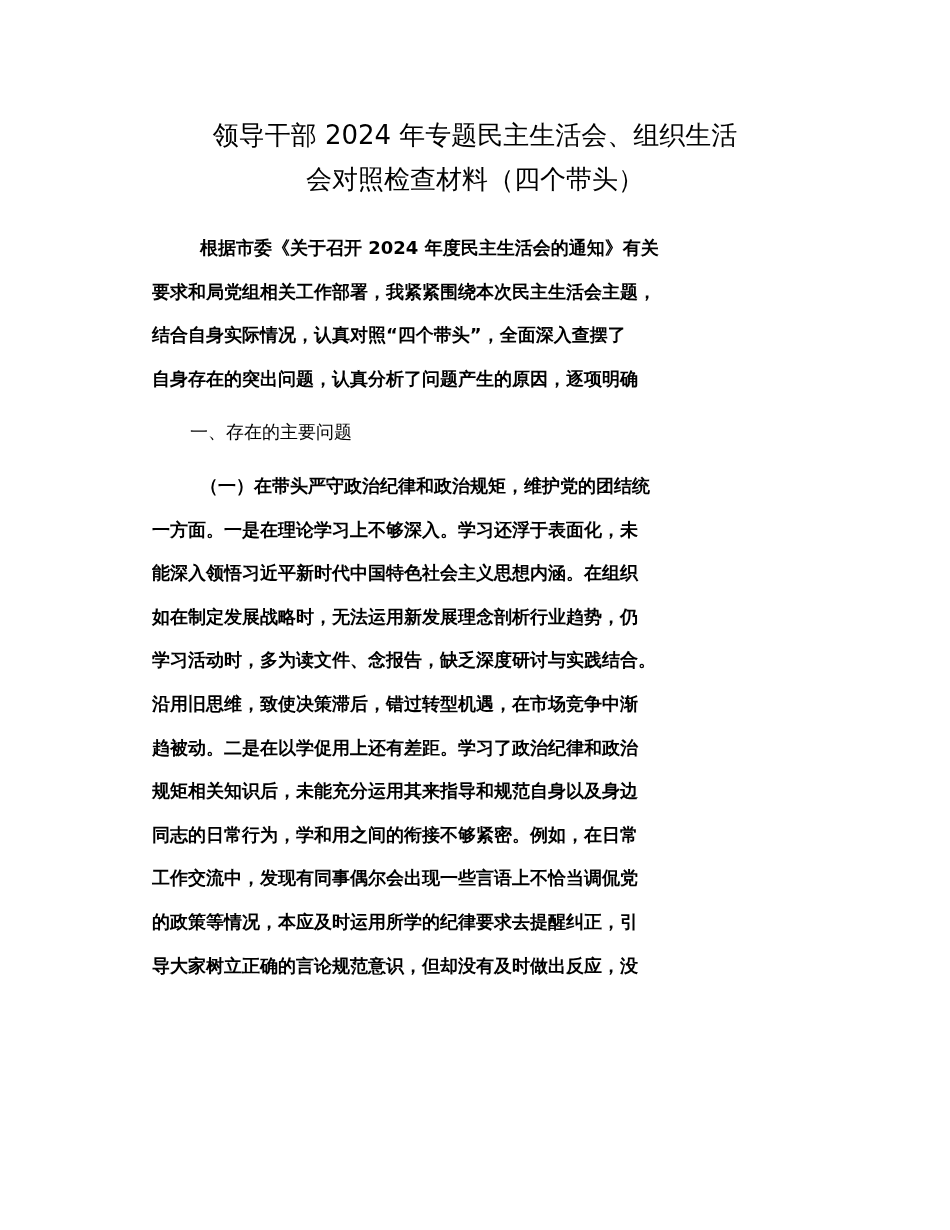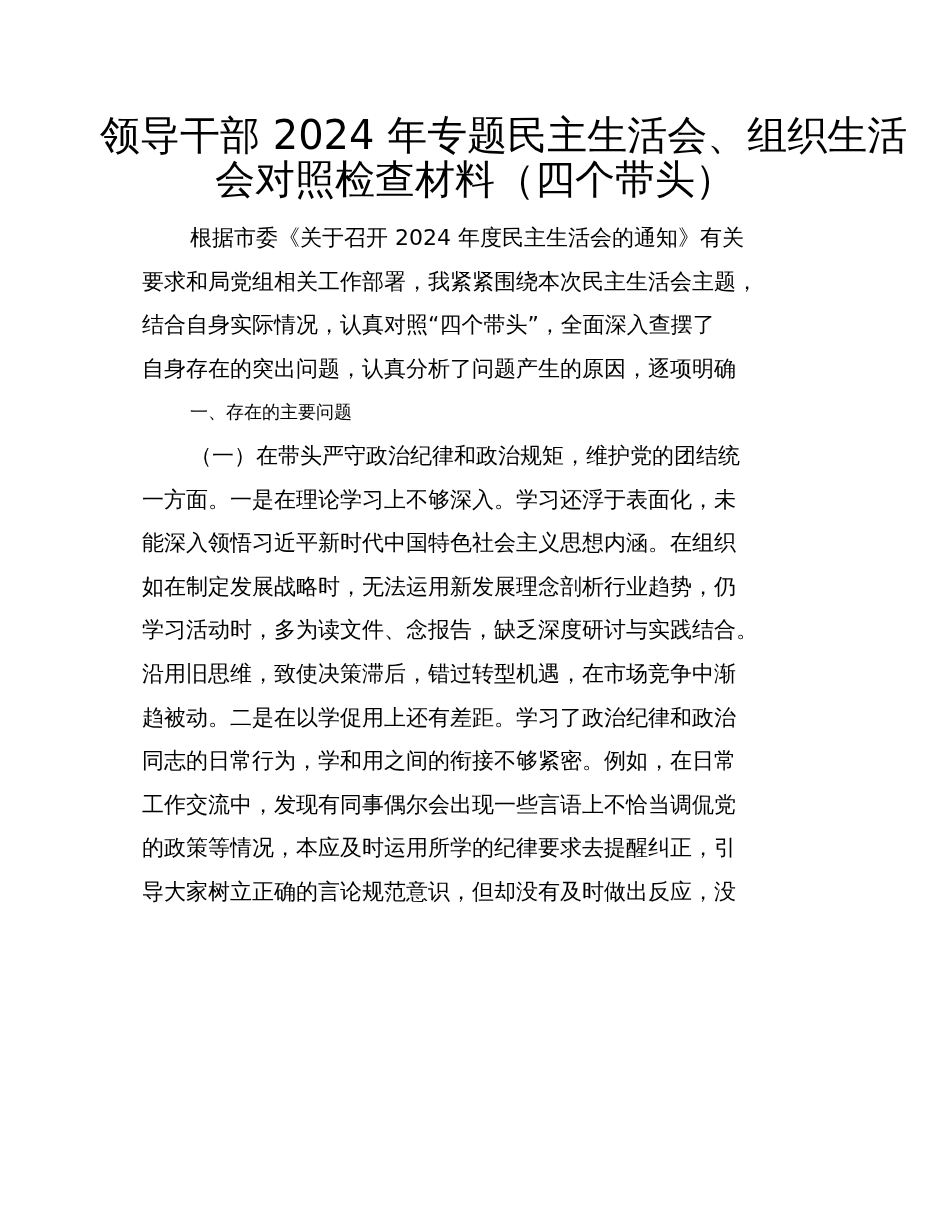--- a/index.html
+++ b/index.html
@@ -1,23 +1,23 @@
 <!DOCTYPE html>
 <html><head>
 <meta charset="utf-8">
 <style>
   html, body { margin: 0; padding: 0; background: #ffffff; }
   body { width: 950px; height: 1230px; overflow: hidden; position: relative;
          font-family: "DejaVu Sans", "Liberation Sans", sans-serif; color: #000; }
   .page { position: absolute; left: 0; top: 0; width: 950px; height: 1230px; }
   .title { position: absolute; left: 100px; width: 750px; top: 113px; text-align: center;
-           font-size: 40px; line-height: 44px; letter-spacing: 0px; }
+           font-size: 26px; line-height: 44px; letter-spacing: 0px; }
   .title-line { display: block; white-space: nowrap; }
   .body { position: absolute; left: 142px; top: 216px; width: 680px; }
-  .para { margin: 0; font-size: 22px; line-height: 43.6px; }
+  .para { margin: 10px; font-size: 18px; line-height: 43.6px; font-weight: bold; }
   .line { display: block; white-space: nowrap; }
   .indent { padding-left: 48px; }
   .heading { margin: 0; font-size: 18px; line-height: 43.6px; padding-left: 48px; margin-top: 0; }
 </style>
 </head>
 <body>
 
 <div class="page">
 
   <div class="title">
@@ -36,20 +36,21 @@
     <p class="heading">一、存在的主要问题</p>
 
     <p class="para">
       <span class="line indent">（一）在带头严守政治纪律和政治规矩，维护党的团结统</span>
       <span class="line">一方面。一是在理论学习上不够深入。学习还浮于表面化，未</span>
       <span class="line">能深入领悟习近平新时代中国特色社会主义思想内涵。在组织</span>
       <span class="line">如在制定发展战略时，无法运用新发展理念剖析行业趋势，仍</span>
       <span class="line">学习活动时，多为读文件、念报告，缺乏深度研讨与实践结合。</span>
       <span class="line">沿用旧思维，致使决策滞后，错过转型机遇，在市场竞争中渐</span>
       <span class="line">趋被动。二是在以学促用上还有差距。学习了政治纪律和政治</span>
+      <span class="line">规矩相关知识后，未能充分运用其来指导和规范自身以及身边</span>
       <span class="line">同志的日常行为，学和用之间的衔接不够紧密。例如，在日常</span>
       <span class="line">工作交流中，发现有同事偶尔会出现一些言语上不恰当调侃党</span>
       <span class="line">的政策等情况，本应及时运用所学的纪律要求去提醒纠正，引</span>
       <span class="line">导大家树立正确的言论规范意识，但却没有及时做出反应，没</span>
     </p>
   </div>
 
 </div>
 
 </body></html>

